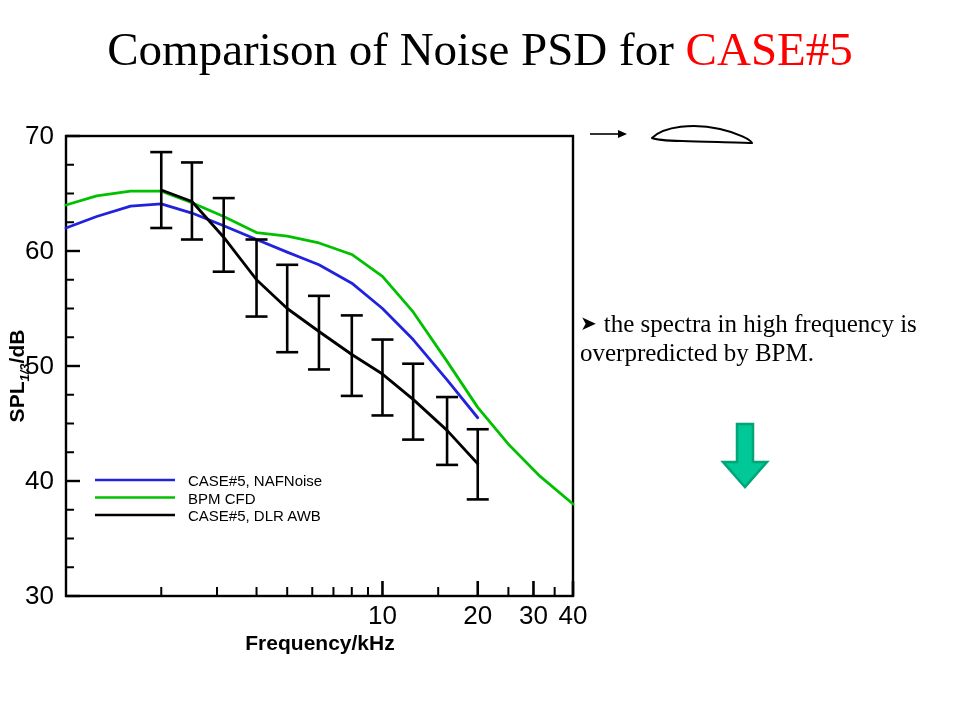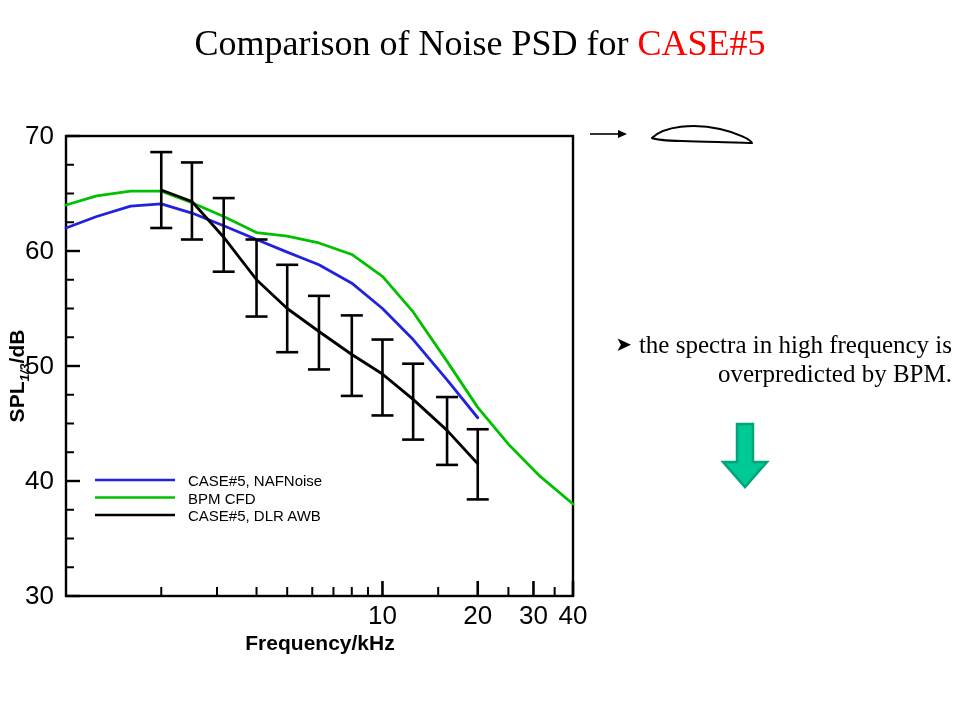--- a/index.html
+++ b/index.html
@@ -11,40 +11,40 @@
     overflow:hidden;
   }
   #slide{position:absolute;inset:0;}
 
   
   .title{
     position:absolute;
     left:0;top:22px;width:960px;
     text-align:center;
     font-family:"Liberation Serif", serif;
-    font-size:36px;
+    font-size:47px;
     color:#000000;
     letter-spacing:0px;
     white-space:nowrap;
   }
   .title .accent{color:#ff0000;}
 
   
   #chart-area{position:absolute;left:0;top:100px;width:600px;height:560px;}
   #chart-svg{display:block;}
 
   
   .bullet{
     position:absolute;
     font-family:"Liberation Serif", serif;
     font-size:25px;
     line-height:1.14;
     color:#000000;
   }
-  #bullet-1{left:580px;top:331px;width:372px;text-align:right;}
+  #bullet-1{left:580px;top:310px;width:372px;}
   #bullet-2{left:580px;top:498px;width:372px;}
   .bullet .marker{
     font-family:"DejaVu Sans", sans-serif;
     font-size:20px;
     margin-right:7px;
     display:inline-block;
     transform:translateY(-2px);
   }
   .bullet .btext{display:inline;}
 

